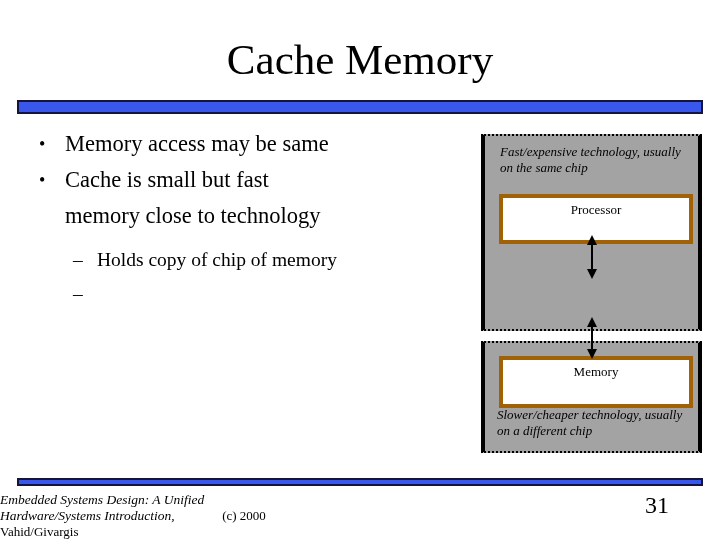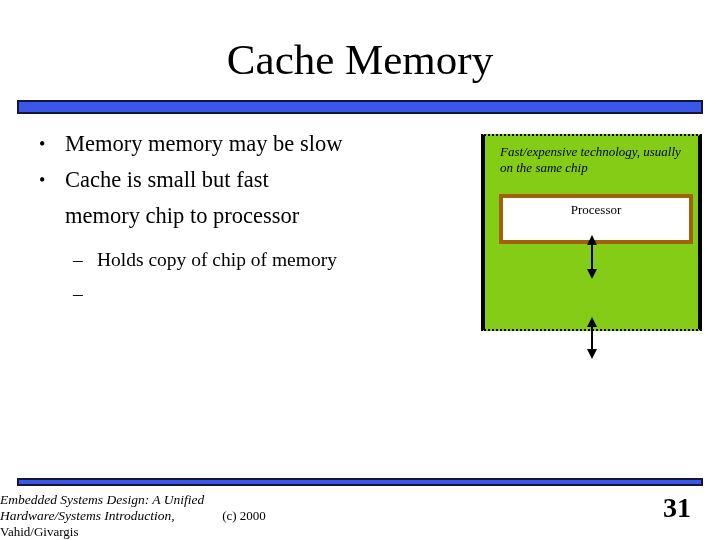--- a/index.html
+++ b/index.html
@@ -70,21 +70,21 @@
     pointer-events: none;
   }
   .chip {
     position: absolute;
     left: 481px;
     width: 213px;
     border-left: 4px solid #000;
     border-right: 4px solid #000;
     border-top: 2px dotted #000;
     border-bottom: 2px dotted #000;
-    background: #84cc16;
+    background: #a3a3a3;
   }
   .chip-top { top: 134px; height: 193px; }
   .chip-bottom { top: 341px; height: 108px; }
   .chip-caption {
     position: absolute;
     font-style: italic;
     font-size: 13px;
     line-height: 16px;
     color: #000;
   }
@@ -127,43 +127,42 @@
     font-size: 13.5px;
     line-height: 16px;
   }
   .footer-cite .copyright {
     font-style: normal;
     font-size: 13px;
     padding-left: 44px;
   }
   .page-number {
     position: absolute;
-    left: 652px; top: 492px;
+    left: 632px; top: 492px;
     width: 50px;
-    font-size: 28px;
+    font-size: 24px;
     text-align: center;
-    font-weight: bold;
   }
 </style>
 </head>
 <body>
 
 <div class="slide">
 
   <div class="slide-title">Cache Memory</div>
   <div class="title-bar"></div>
 
   <div class="bullets">
     <div class="b1">
       <span class="marker">•</span>
-      <span class="btext">Memory memory may be slow</span>
+      <span class="btext">Memory access may be same</span>
     </div>
     <div class="b1">
       <span class="marker">•</span>
-      <span class="btext">Cache is small but fast memory chip to processor</span>
+      <span class="btext">Cache is small but fast memory close to technology</span>
     </div>
     <div class="sub-bullets">
       <div class="b2">
         <span class="marker">–</span>
         <span class="btext">Holds copy of chip of memory</span>
       </div>
       <div class="b2">
         <span class="marker">–</span>
       </div>
     </div>
@@ -171,20 +170,26 @@
 
   <div class="diagram">
 
     <div class="chip chip-top">
       <div class="chip-caption caption-top">Fast/expensive technology, usually on the same chip</div>
       <div class="hwbox box-processor">
         <span class="hwlabel">Processor</span>
       </div>
     </div>
 
+    <div class="chip chip-bottom">
+      <div class="hwbox box-memory">
+        <span class="hwlabel">Memory</span>
+      </div>
+      <div class="chip-caption caption-bottom">Slower/cheaper technology, usually on a different chip</div>
+    </div>
 
     <svg class="arrows" width="221" height="320" viewBox="0 0 221 320">
       <g>
         <line x1="111" y1="109" x2="111" y2="138" stroke="#000" stroke-width="2"></line>
         <polygon points="111,101 106,111 116,111" fill="#000"></polygon>
         <polygon points="111,145 106,135 116,135" fill="#000"></polygon>
       </g>
       <g>
         <line x1="111" y1="191" x2="111" y2="218" stroke="#000" stroke-width="2"></line>
         <polygon points="111,183 106,193 116,193" fill="#000"></polygon>

